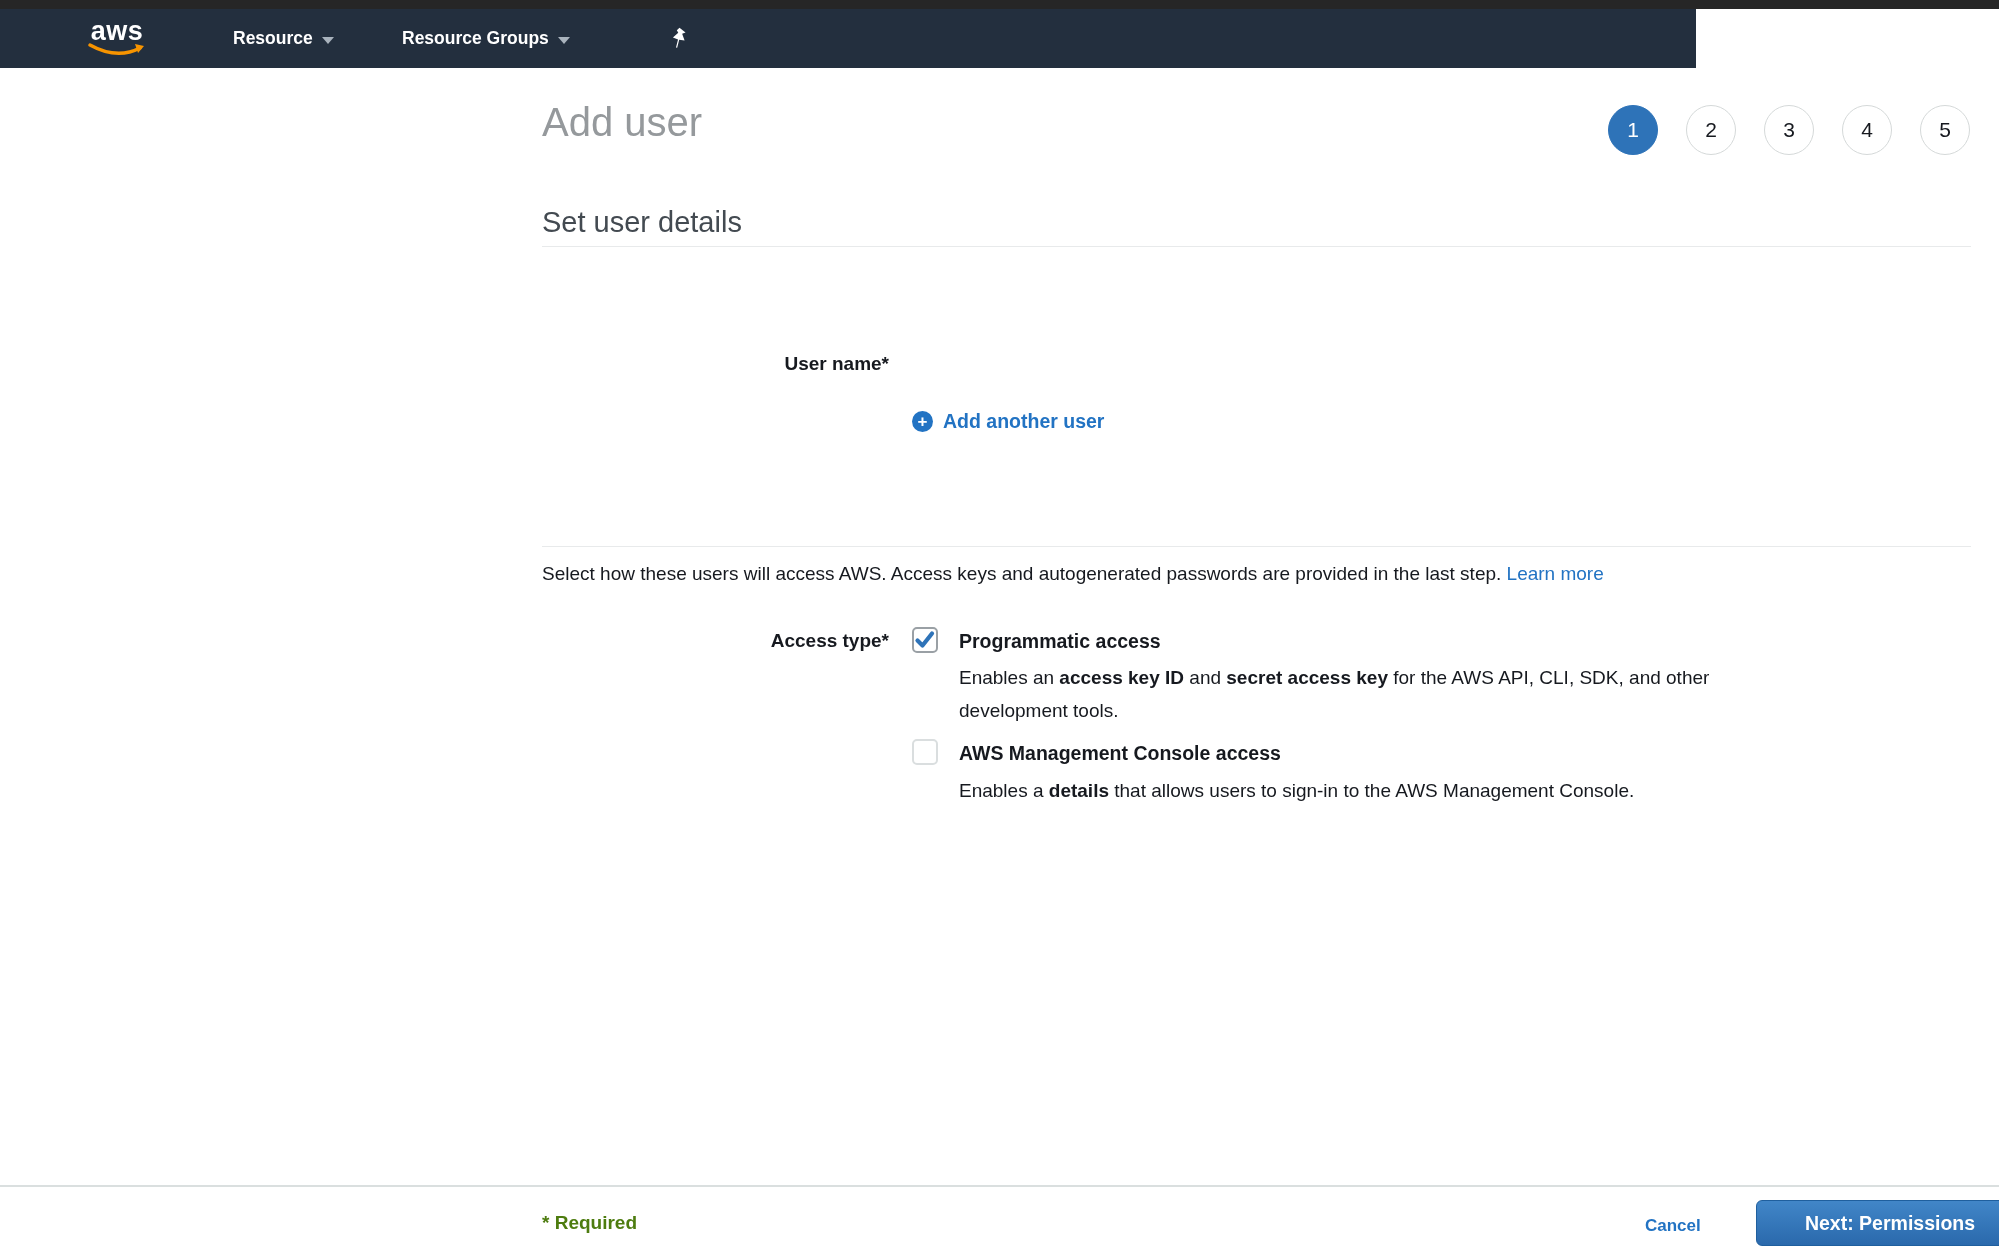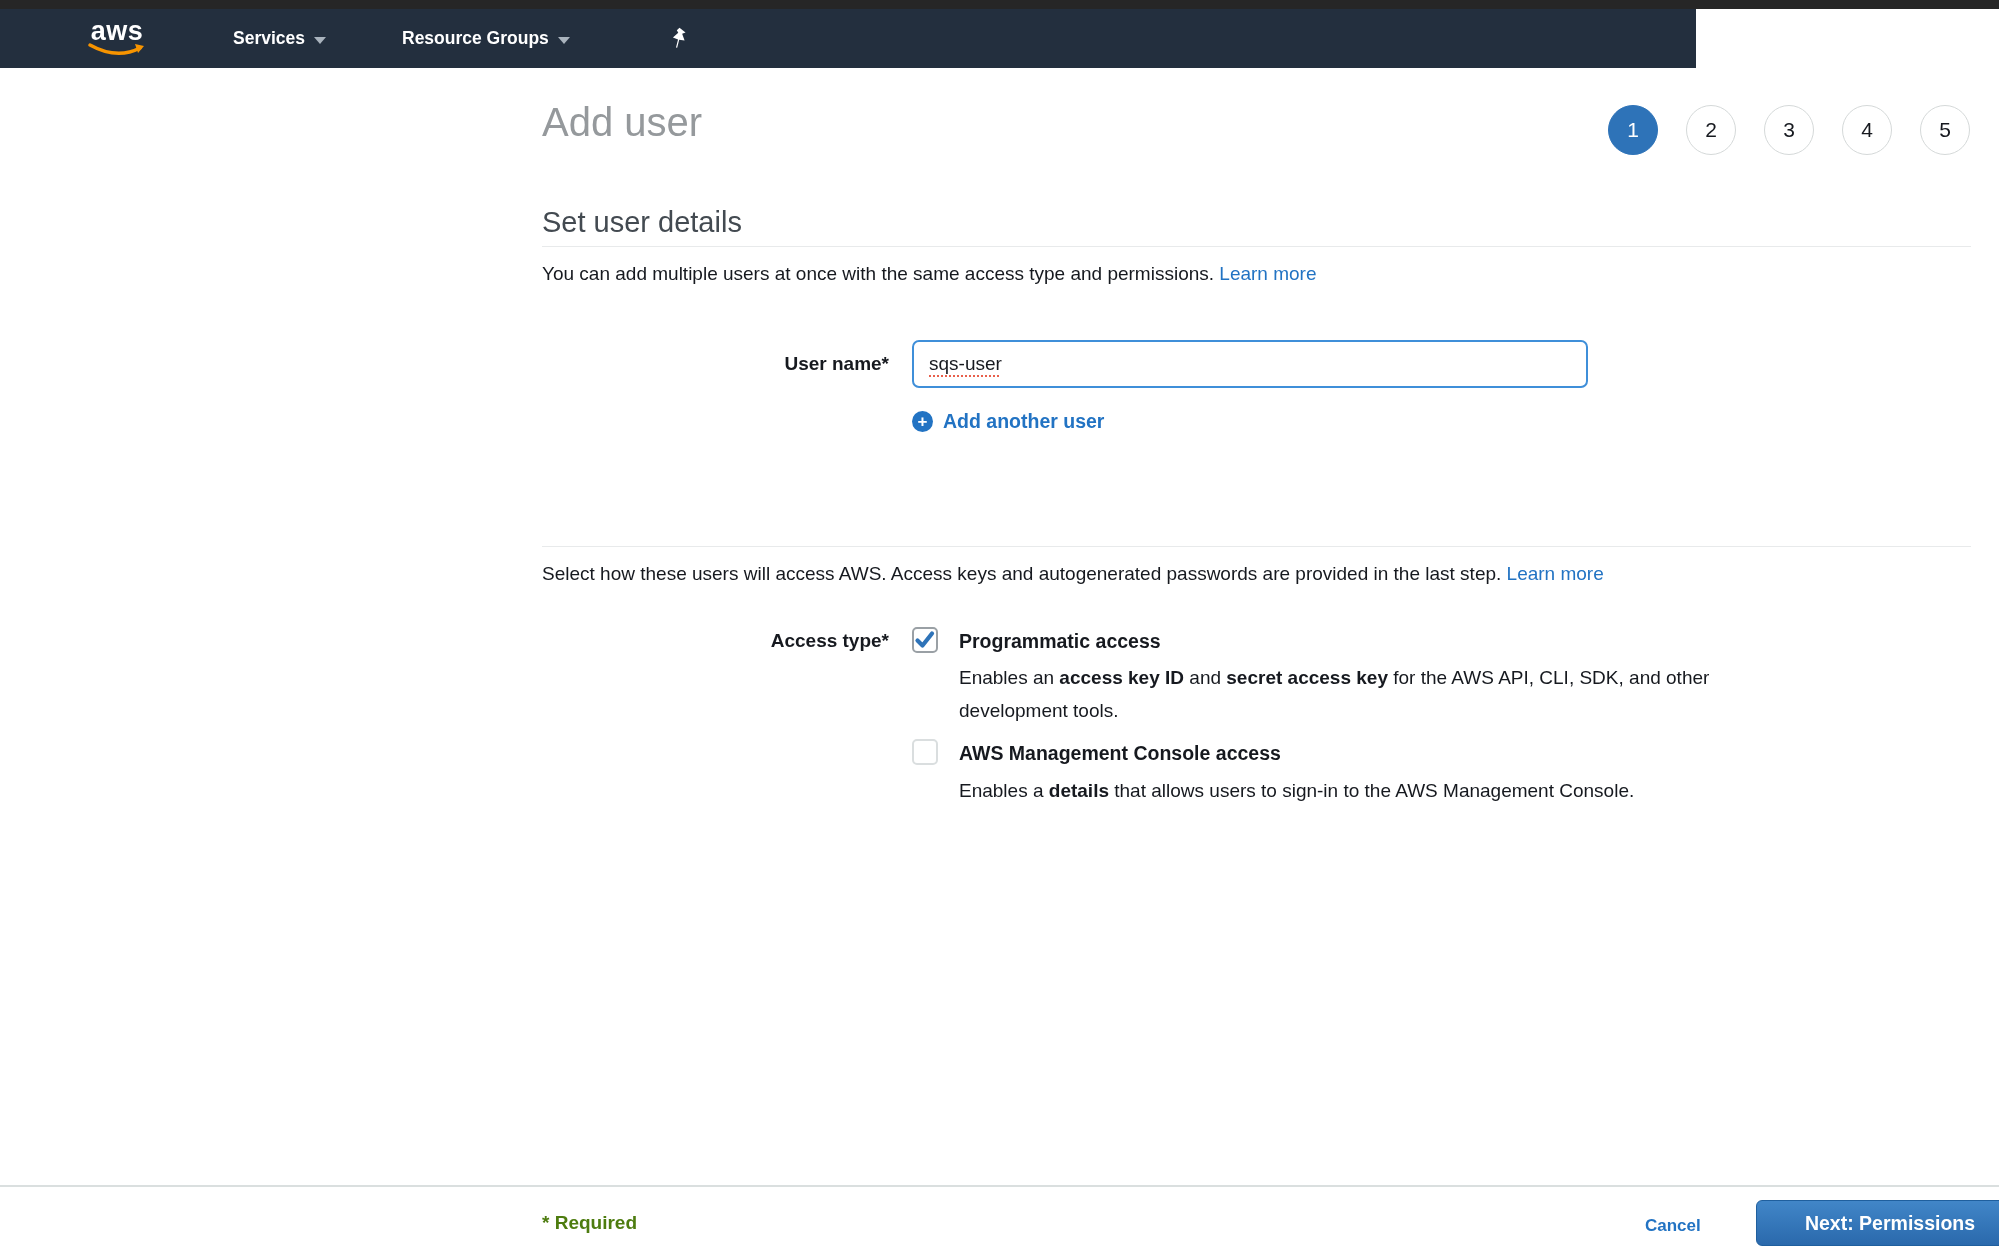--- a/index.html
+++ b/index.html
@@ -84,21 +84,21 @@
 <div class="navbar">
   <div class="navitem logo">
     <span class="logo-text">aws</span>
     <svg width="58" height="16" viewBox="0 0 58 16">
       <path d="M2 3 Q29 18 52 6" fill="none" stroke="#f79400" stroke-width="3.4" stroke-linecap="round"></path>
       <path d="M47 2 L56 4 L50 11 Z" fill="#f79400"></path>
     </svg>
   </div>
 
   <div class="navitem nav-link nav-services">
-    <span>Services</span>
+    <span>Resource</span>
     <span class="chev"></span>
   </div>
 
   <div class="navitem nav-link nav-resource-groups">
     <span>Resource Groups</span>
     <span class="chev"></span>
   </div>
 
   <div class="navitem nav-pin">
     <svg width="22" height="24" viewBox="0 0 22 24">
@@ -125,28 +125,22 @@
   <div class="steps">
     <div class="step active">1</div>
     <div class="step">2</div>
     <div class="step">3</div>
     <div class="step">4</div>
     <div class="step">5</div>
   </div>
 
   <div class="section-heading" style="top:138px">Set user details</div>
   <div class="rule" style="top:178px"></div>
-  <div class="para" style="top:195px">
-    <span>You can add multiple users at once with the same access type and permissions. </span><a class="link">Learn more</a>
-  </div>
 
   <div class="field-label" style="top:285px">User name*</div>
-  <div class="text-input">
-    <span class="value">sqs-user</span>
-  </div>
 
   <div class="add-another">
     <span class="plus-badge">+</span>
     <span class="lbl">Add another user</span>
   </div>
 
   <div class="rule" style="top:478px"></div>
   <div class="para" style="top:495px">
     <span>Select how these users will access AWS. Access keys and autogenerated passwords are provided in the last step. </span><a class="link">Learn more</a>
   </div>

